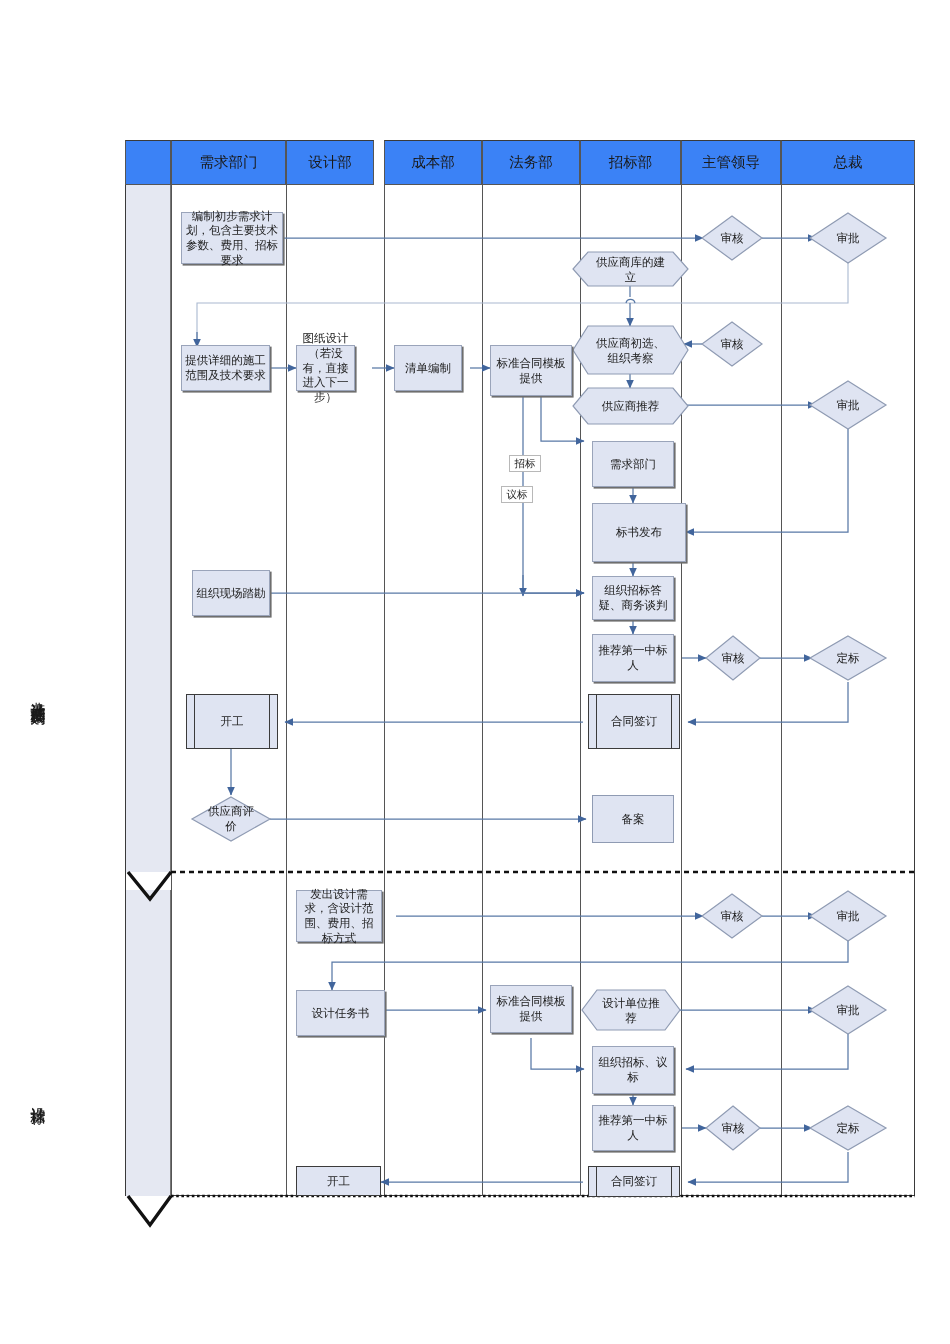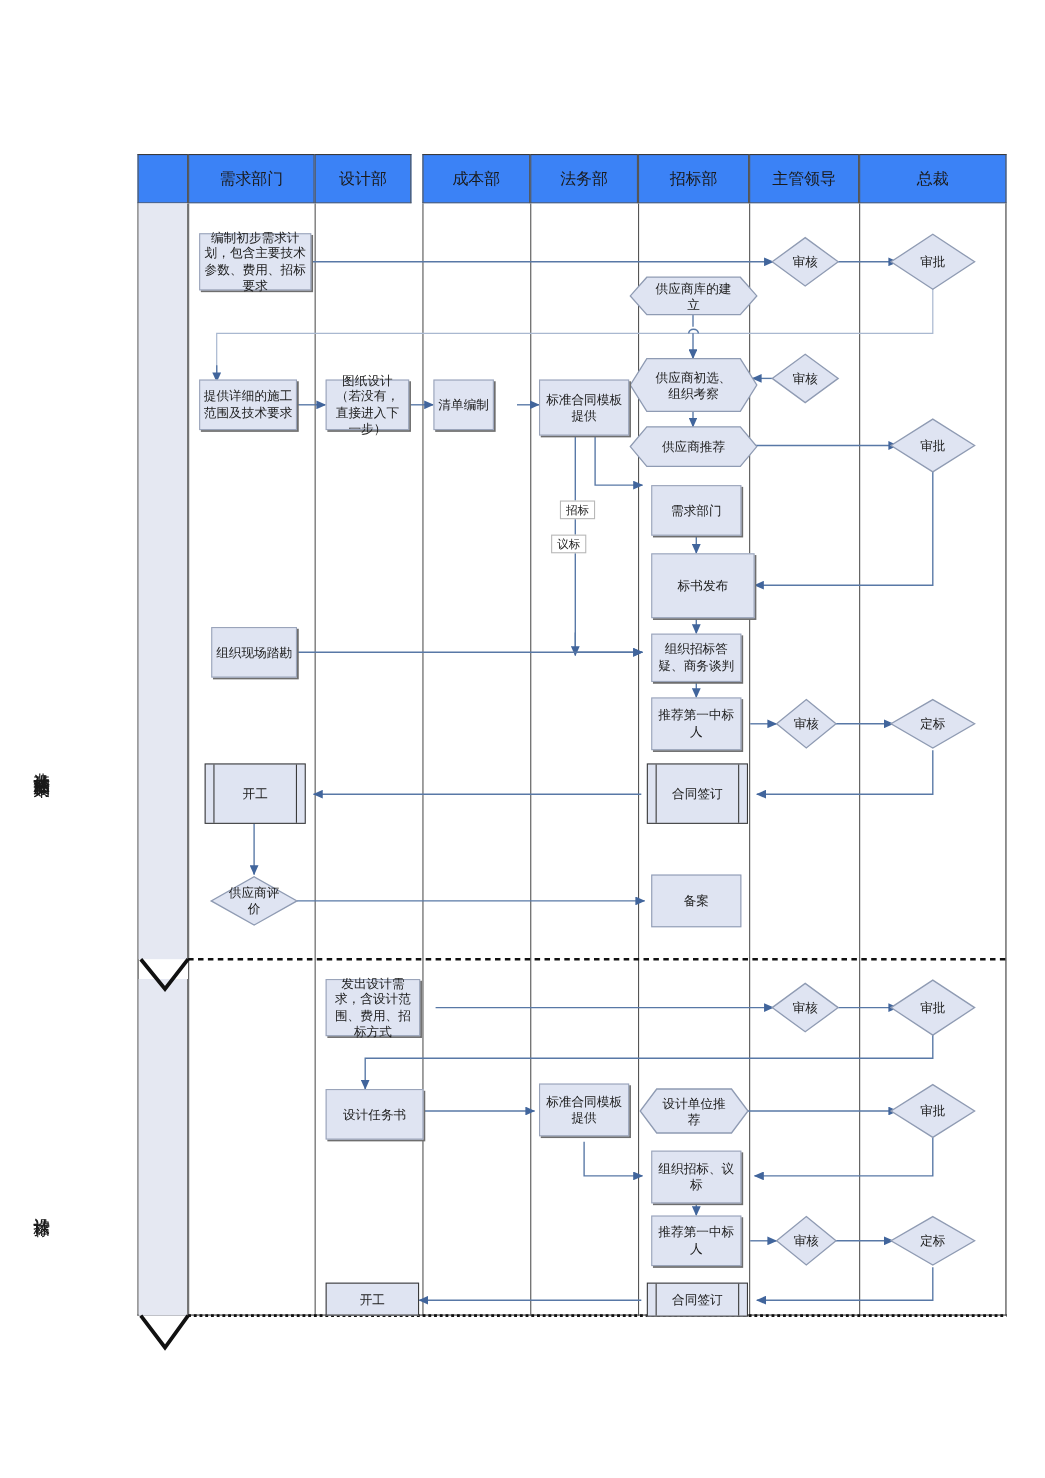--- a/index.html
+++ b/index.html
@@ -208,23 +208,23 @@
     <polygon class="shp" points="848,1106 886,1128 848,1150 810,1128"></polygon>
 
     <path class="dot" d="M171,1196 L915,1196"></path>
     <path class="chev" d="M128,1196 L150,1225 L171,1196"></path>
   </svg>
 
   <div class="node shadow" style="left:181px;top:212px;width:102px;height:52px;">编制初步需求计划，包含主要技术参数、费用、招标要求</div>
 
   <div class="node shadow" style="left:181px;top:345px;width:89px;height:46px;">提供详细的施工范围及技术要求</div>
 
-  <div class="node shadow" style="left:296px;top:345px;width:76px;height:46px;">图纸设计（若没有，直接进入下一步）</div>
-
-  <div class="node shadow" style="left:394px;top:345px;width:55px;height:46px;">清单编制</div>
+  <div class="node shadow" style="left:296px;top:345px;width:59px;height:46px;">图纸设计（若没有，直接进入下一步）</div>
+
+  <div class="node shadow" style="left:394px;top:345px;width:68px;height:46px;">清单编制</div>
 
   <div class="node shadow" style="left:490px;top:345px;width:82px;height:51px;">标准合同模板提供</div>
 
   <div class="node shadow" style="left:592px;top:441px;width:82px;height:46px;">需求部门</div>
 
   <div class="node shadow" style="left:592px;top:503px;width:94px;height:59px;">标书发布</div>
 
   <div class="node shadow" style="left:592px;top:576px;width:82px;height:44px;">组织招标答疑、商务谈判</div>
 
   <div class="node shadow" style="left:592px;top:634px;width:82px;height:48px;">推荐第一中标人</div>

